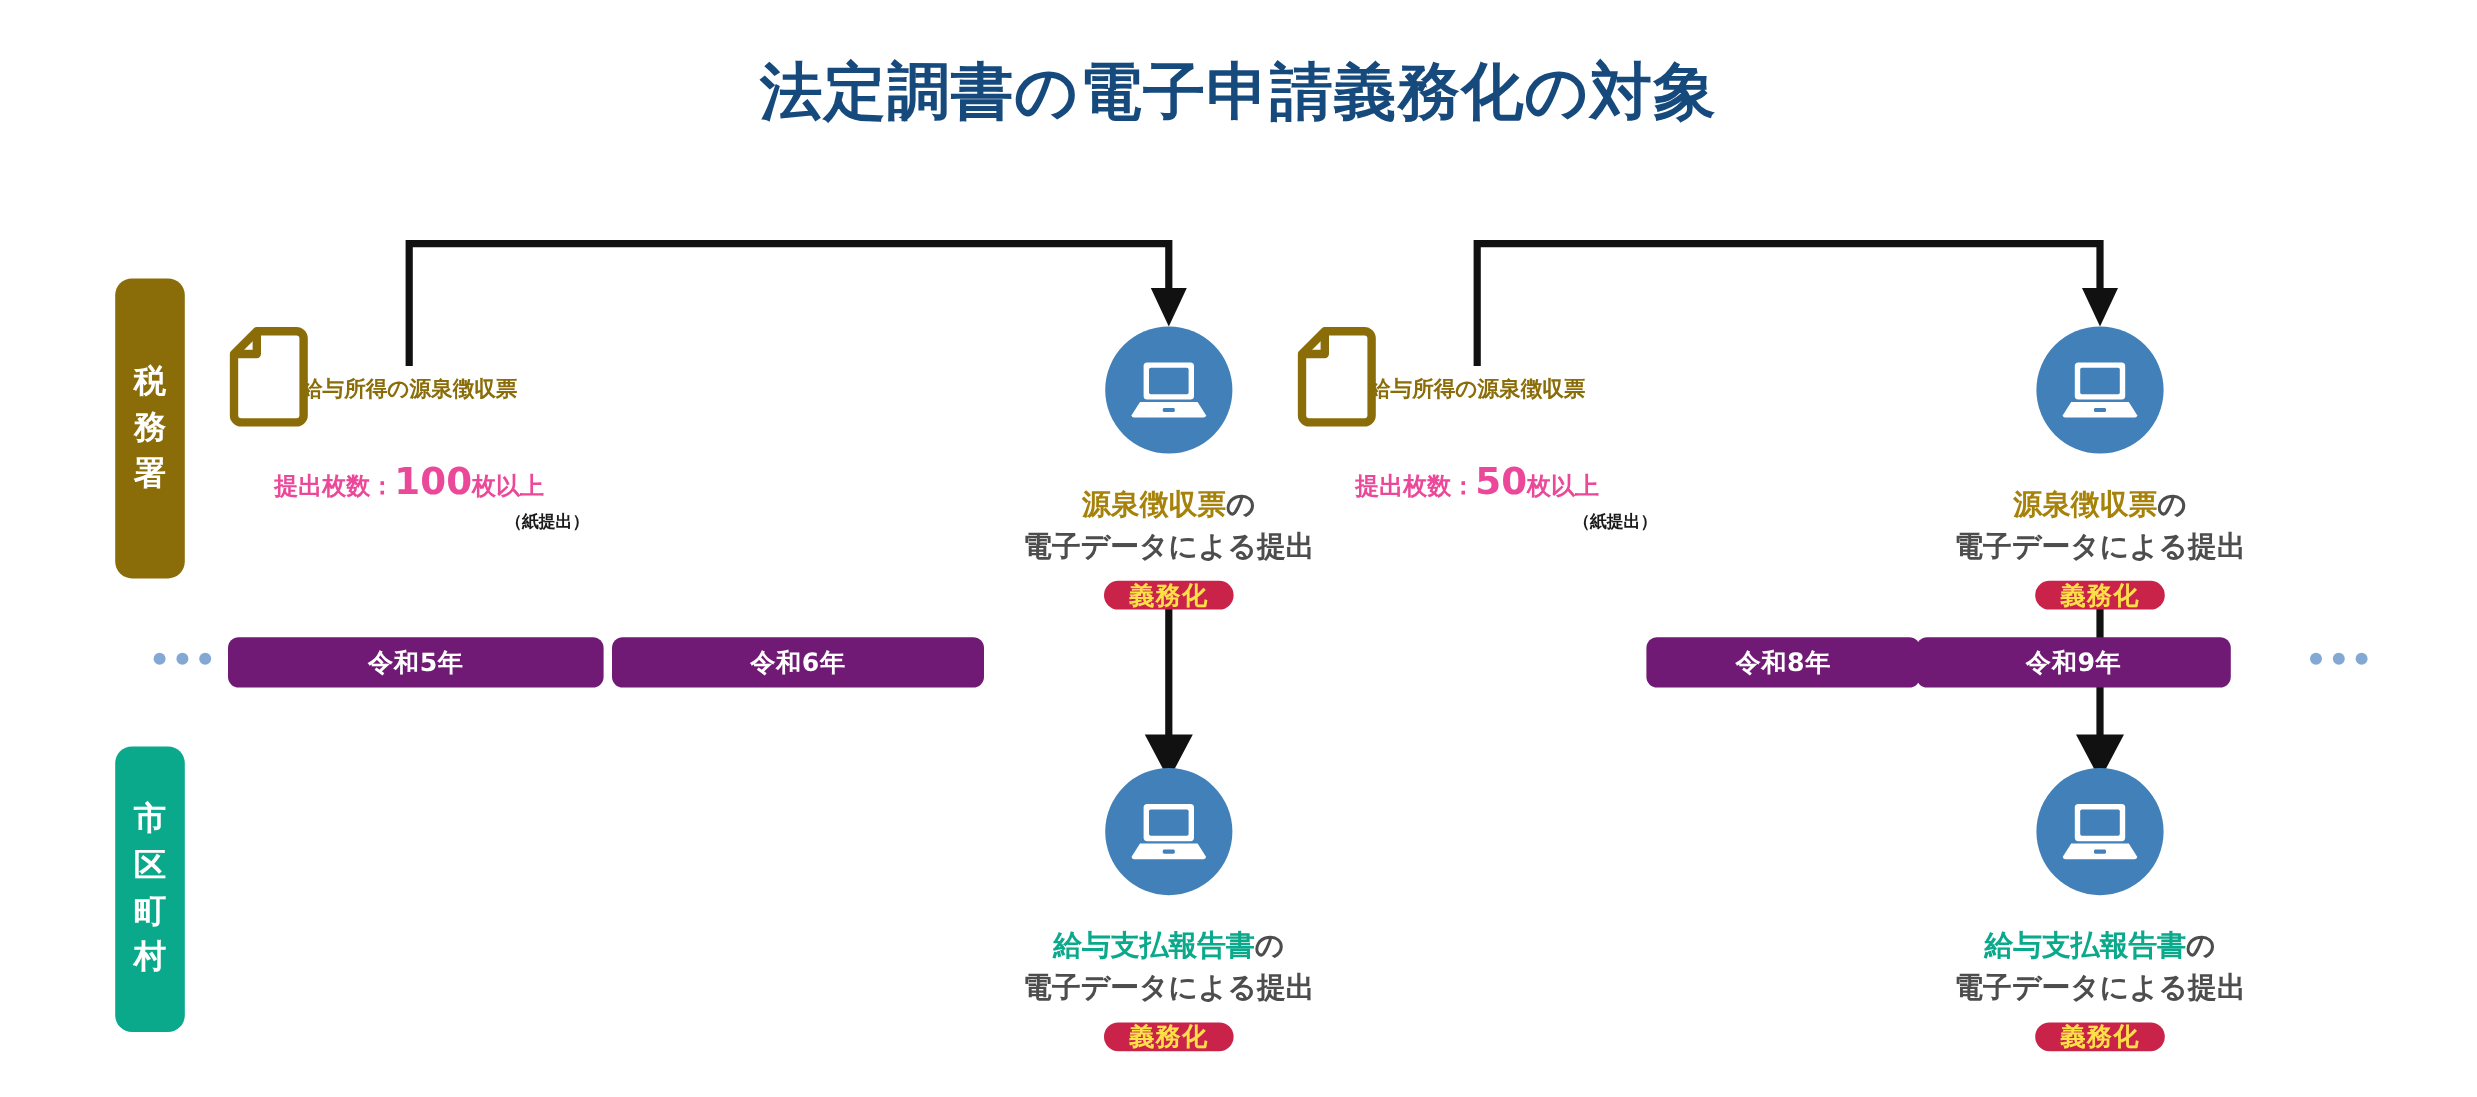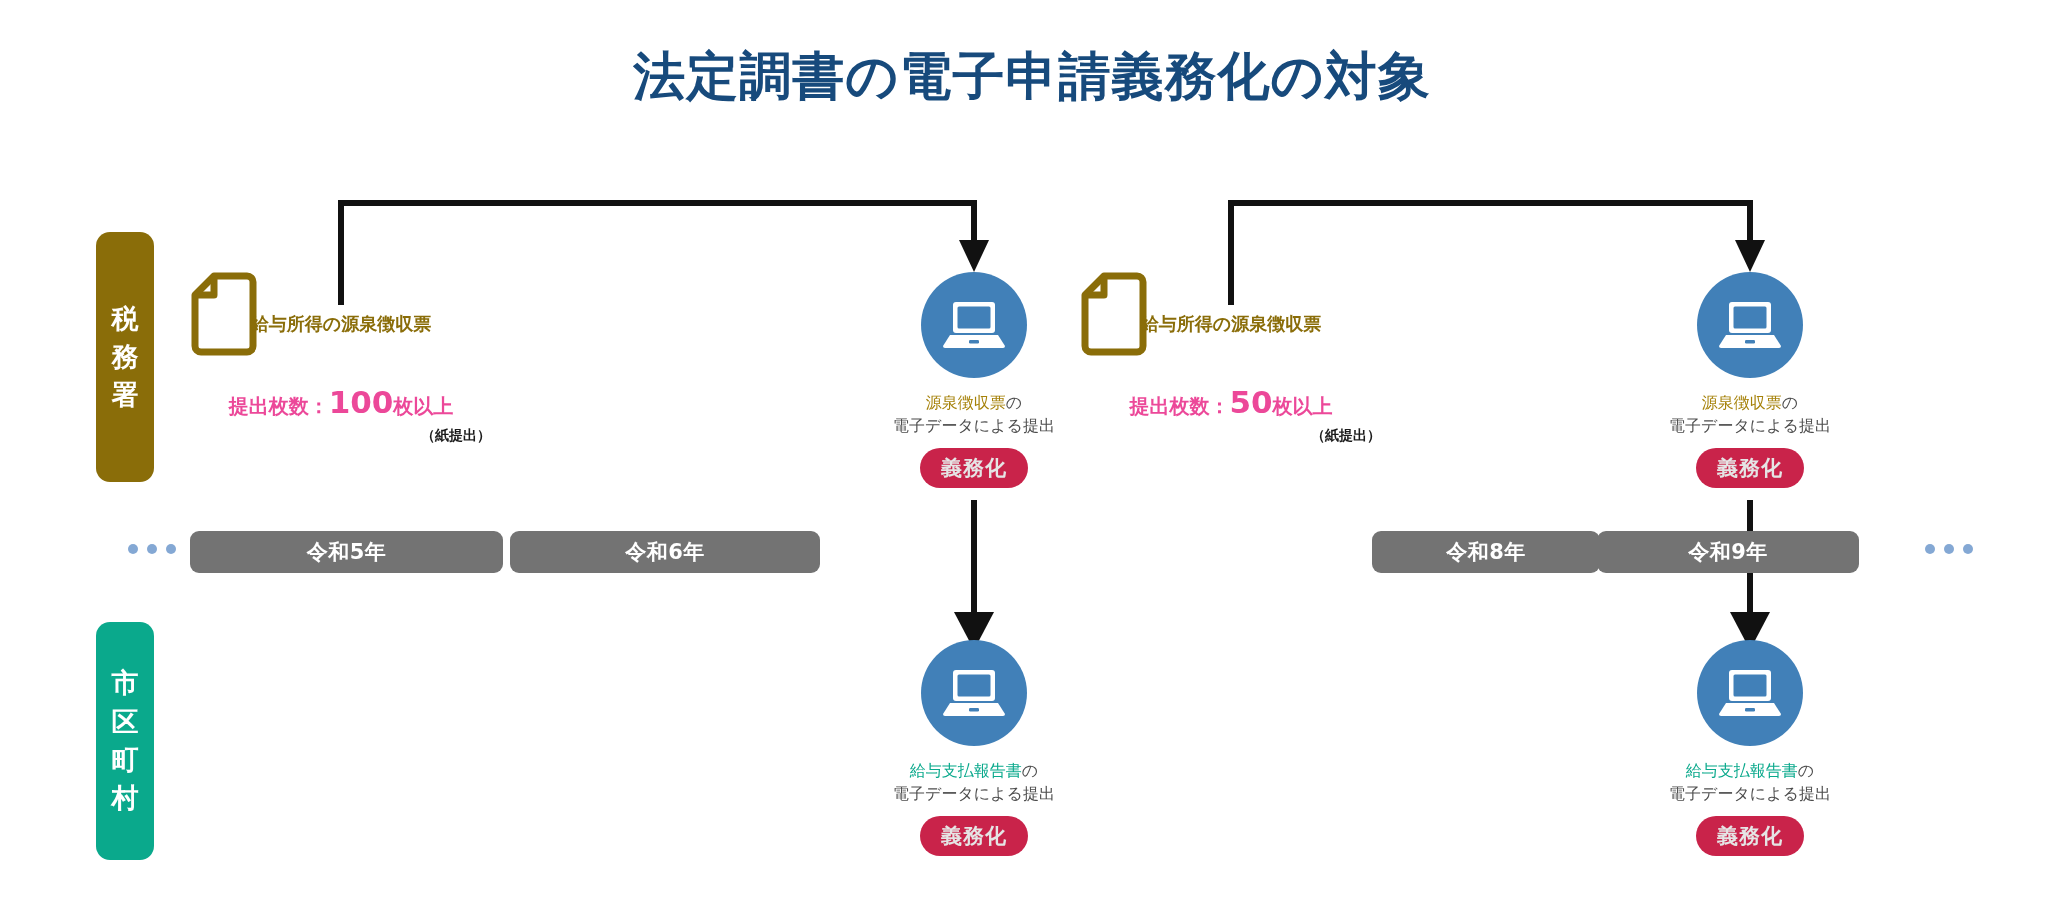--- a/index.html
+++ b/index.html
@@ -33,21 +33,21 @@
     letter-spacing:0px;
   }
   .sidebadge span{display:block;}
   .badge-tax{ left:96px; top:232px; height:250px; background:#8a6d09; }
   .badge-muni{ left:96px; top:622px; height:238px; background:#0aa98c; }
 
   
   .timeline{position:absolute;left:0;top:531px;width:2064px;height:42px;}
   .tl-bar{
     position:absolute;top:0;height:42px;
-    background:#737373;
+    background:#701a75;
     border-radius:9px;
     color:#ffffff;
     font-size:21px;font-weight:bold;
     display:flex;align-items:center;justify-content:center;
     letter-spacing:.5px;
   }
   .tl-dots{
     position:absolute;top:13px;
     display:flex;gap:9px;
   }
@@ -82,31 +82,31 @@
   
   .circ-group{width:300px;}
   .circle{
     width:106px;height:106px;border-radius:50%;
     background:#4180b8;
     margin:0 auto;
     display:flex;align-items:center;justify-content:center;
   }
   .circle svg{display:block;}
   .circ-text{
-    margin-top:13px;
-    font-size:16px;font-weight:normal;line-height:1.45;
+    margin-top:25px;
+    font-size:24px;font-weight:bold;line-height:1.45;
     color:#4d4d4d;white-space:nowrap;
   }
   .circ-text .hl-gold{color:#a6820a;}
   .circ-text .hl-teal{color:#0aa98c;}
   .pill{
     margin:11px auto 0;
-    width:108px;height:40px;border-radius:20px;
+    width:108px;height:24px;border-radius:20px;
     background:#c9234a;
-    color:#e5e5e5;font-size:21px;font-weight:bold;
+    color:#fde047;font-size:21px;font-weight:bold;
     display:flex;align-items:center;justify-content:center;
     letter-spacing:1px;
   }
 
   
   #connectors{position:absolute;left:0;top:0;width:2064px;height:914px;pointer-events:none;}
 </style>
 </head>
 <body>
 

